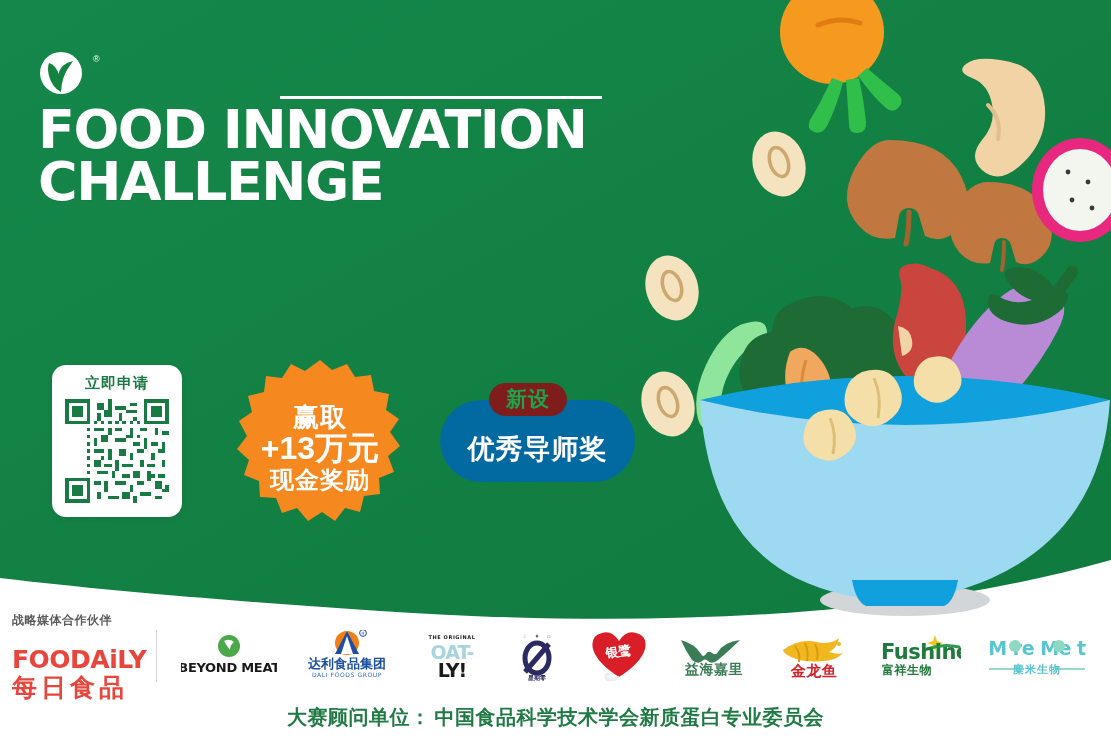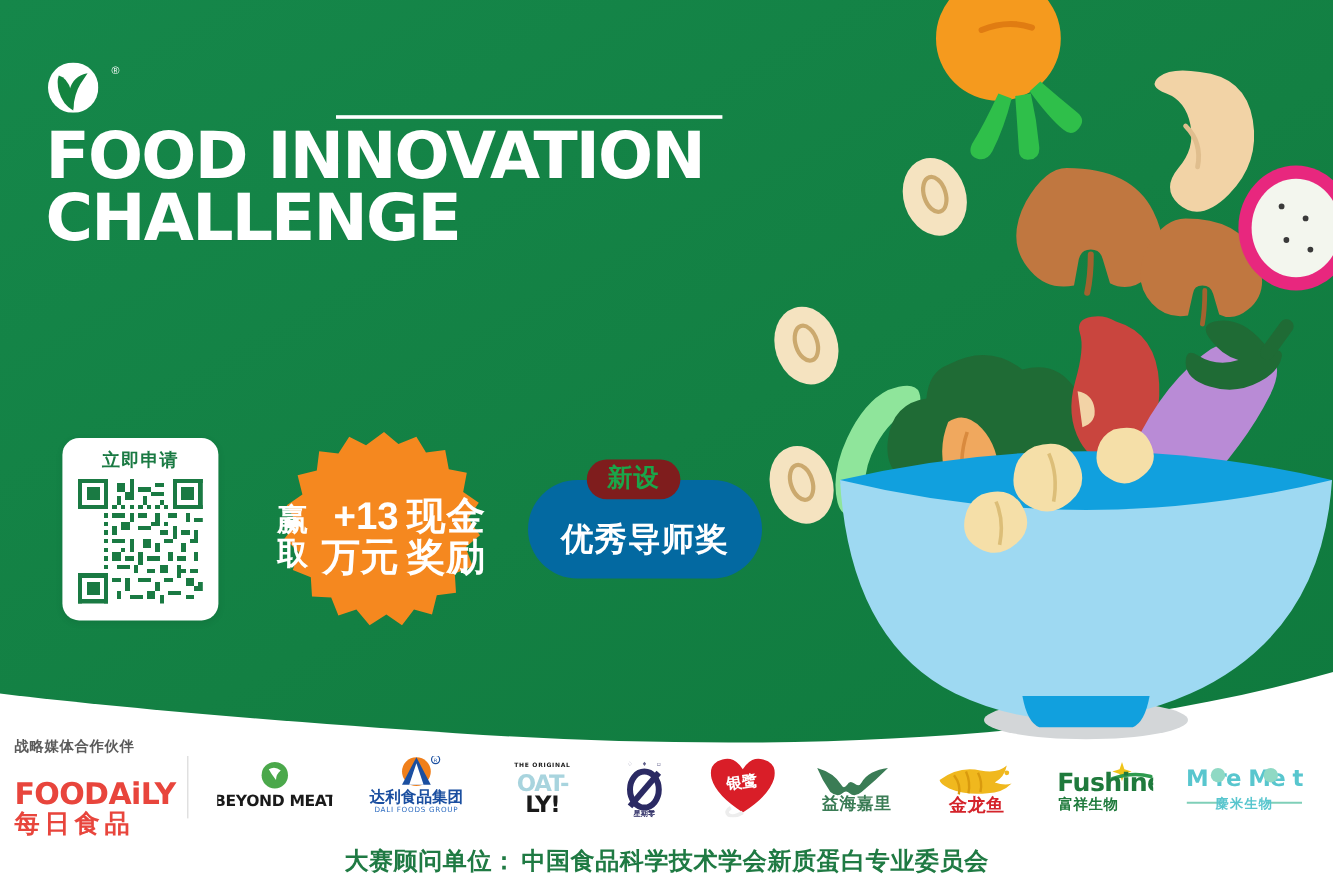--- a/index.html
+++ b/index.html
@@ -103,28 +103,28 @@
 
   
   .burst {
     position:absolute; left:228px; top:358px;
     width:184px; height:180px;
     z-index:6;
   }
   .burst svg { position:absolute; inset:0; width:184px; height:180px; }
   .burst-text {
     position:absolute; inset:0;
-    display:flex; flex-direction:row;
+    display:flex; flex-direction:column;
     align-items:center; justify-content:center;
     color:#ffffff; text-align:center;
     line-height:1.06;
   }
   .burst-l1 { font-size:26px; font-weight:700; letter-spacing:1px; }
   .burst-l2 { font-size:32px; font-weight:700; letter-spacing:0px; margin:1px 0;text-align:right; }
-  .burst-l3 { font-size:32px; font-weight:700; letter-spacing:1px; }
+  .burst-l3 { font-size:24px; font-weight:700; letter-spacing:1px; }
 
   
   .mentor {
     position:absolute; left:440px; top:400px;
     width:195px; height:82px;
     background:#0369a1;
     border-radius:42px;
     z-index:6;
     display:flex; align-items:flex-end;
     justify-content:center;
@@ -165,21 +165,21 @@
     font-size:12px; color:#5b5b5b; letter-spacing:0.5px;
     font-weight:600;
   }
   .foodaily-en {
     font-size:25px; font-weight:700; color:#e8453c;
     letter-spacing:-0.5px; line-height:1;
     font-family:"DejaVu Sans", sans-serif;
     margin-top:16px;
   }
   .foodaily-cn {
-    font-size:21px; font-weight:700; color:#e8453c;
+    font-size:25px; font-weight:700; color:#e8453c;
     letter-spacing:4px; line-height:1.05;
   }
   .divider {
     width:1px; height:52px; background:#d9d9d9;
     margin:0 12px 0 4px; flex:0 0 auto;
   }
   .logos {
     flex:1 1 auto; display:flex; align-items:center;
     justify-content:space-around; height:72px;
     padding-right:10px;

